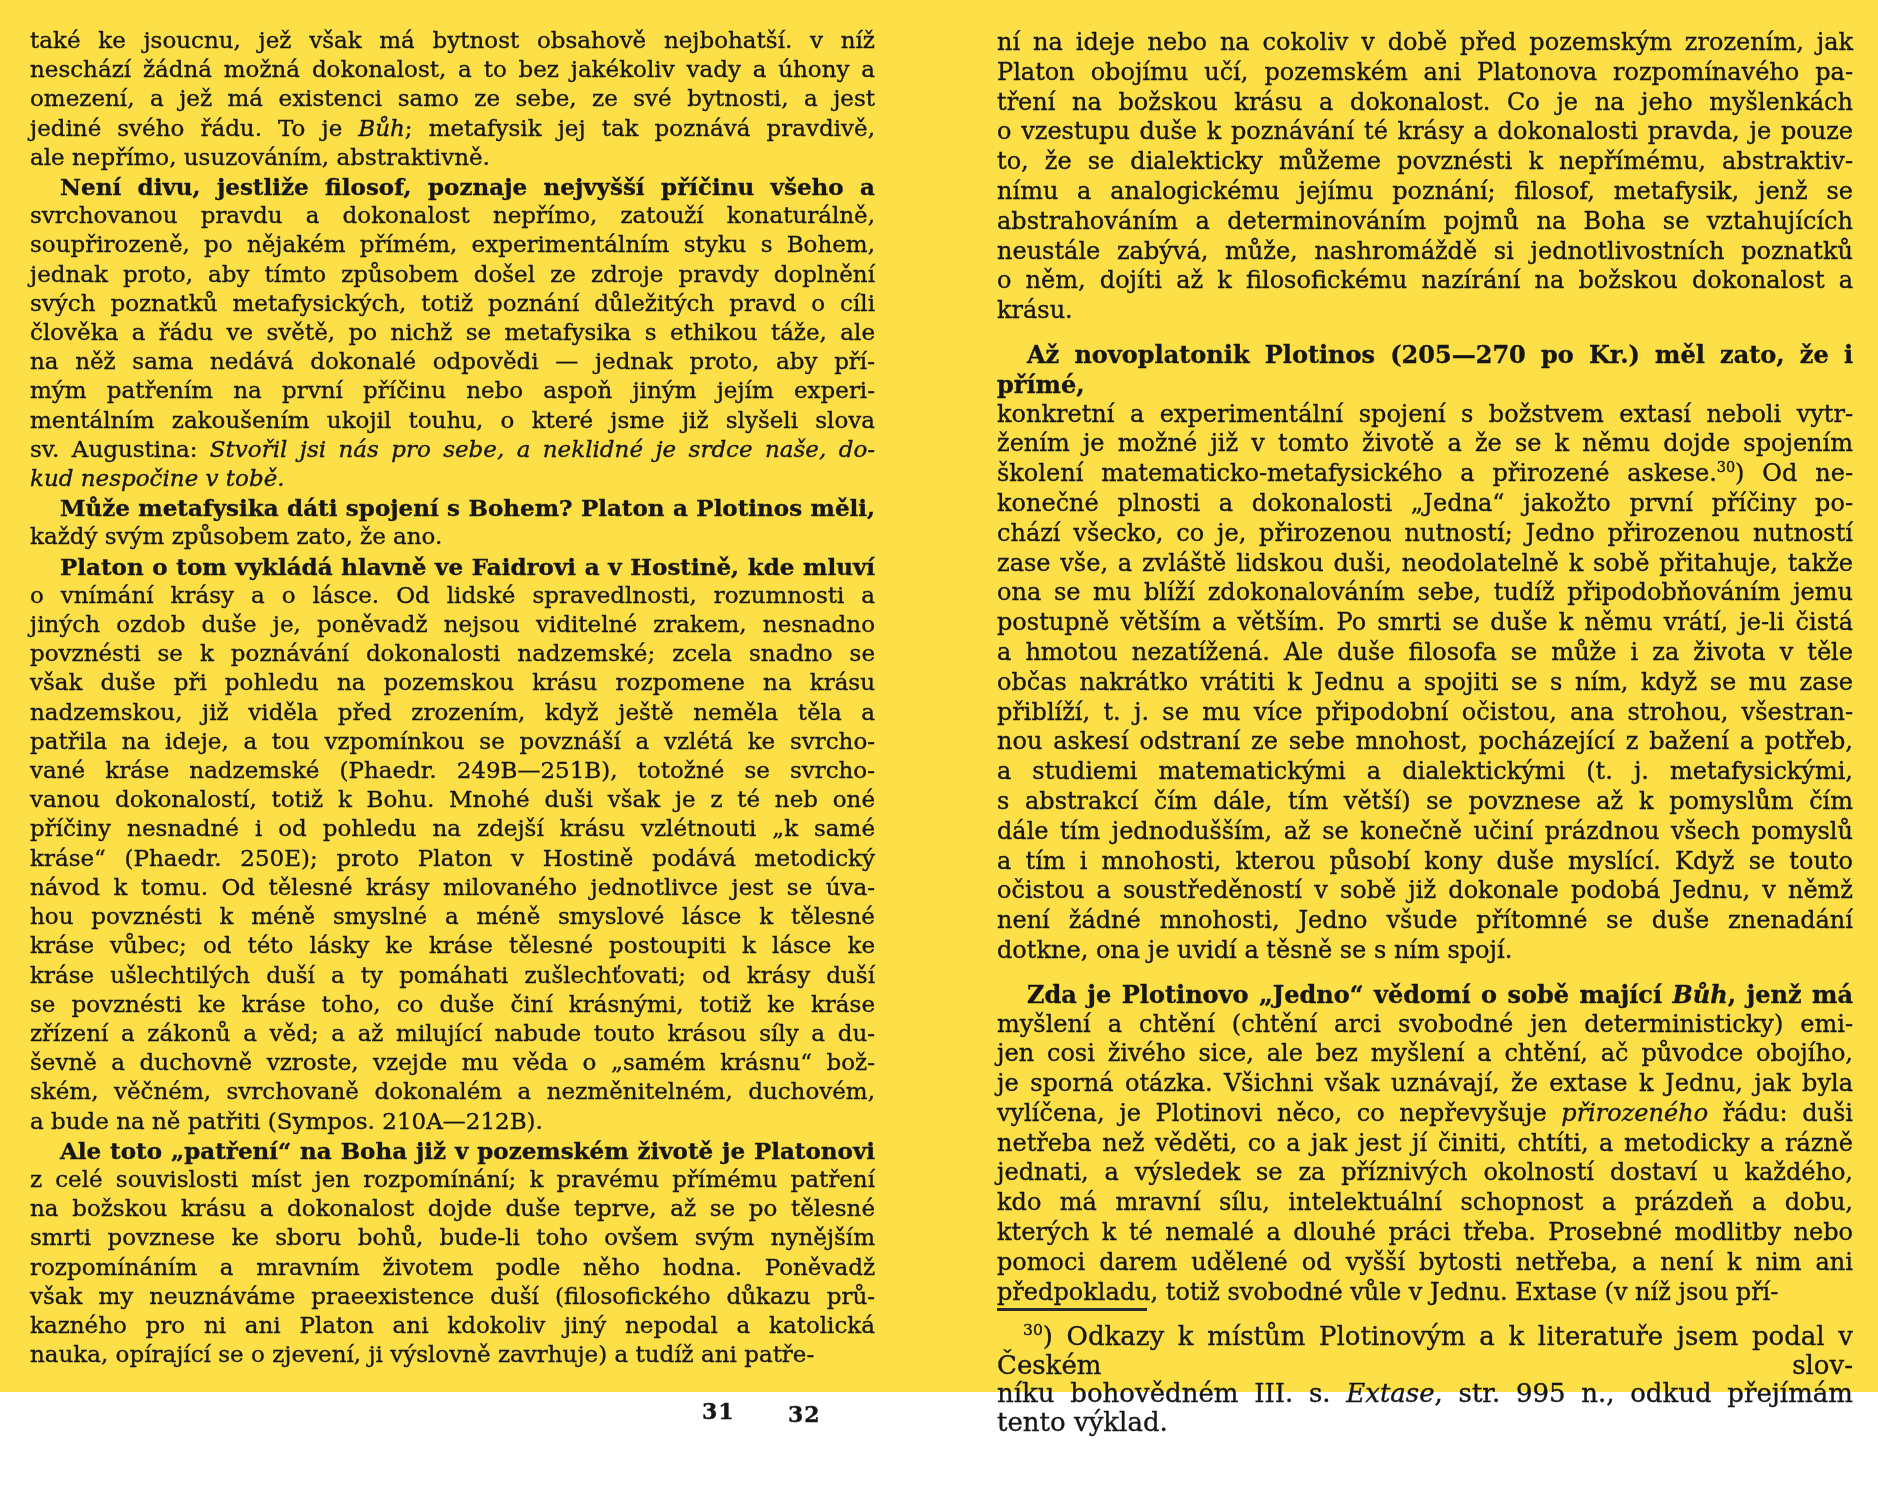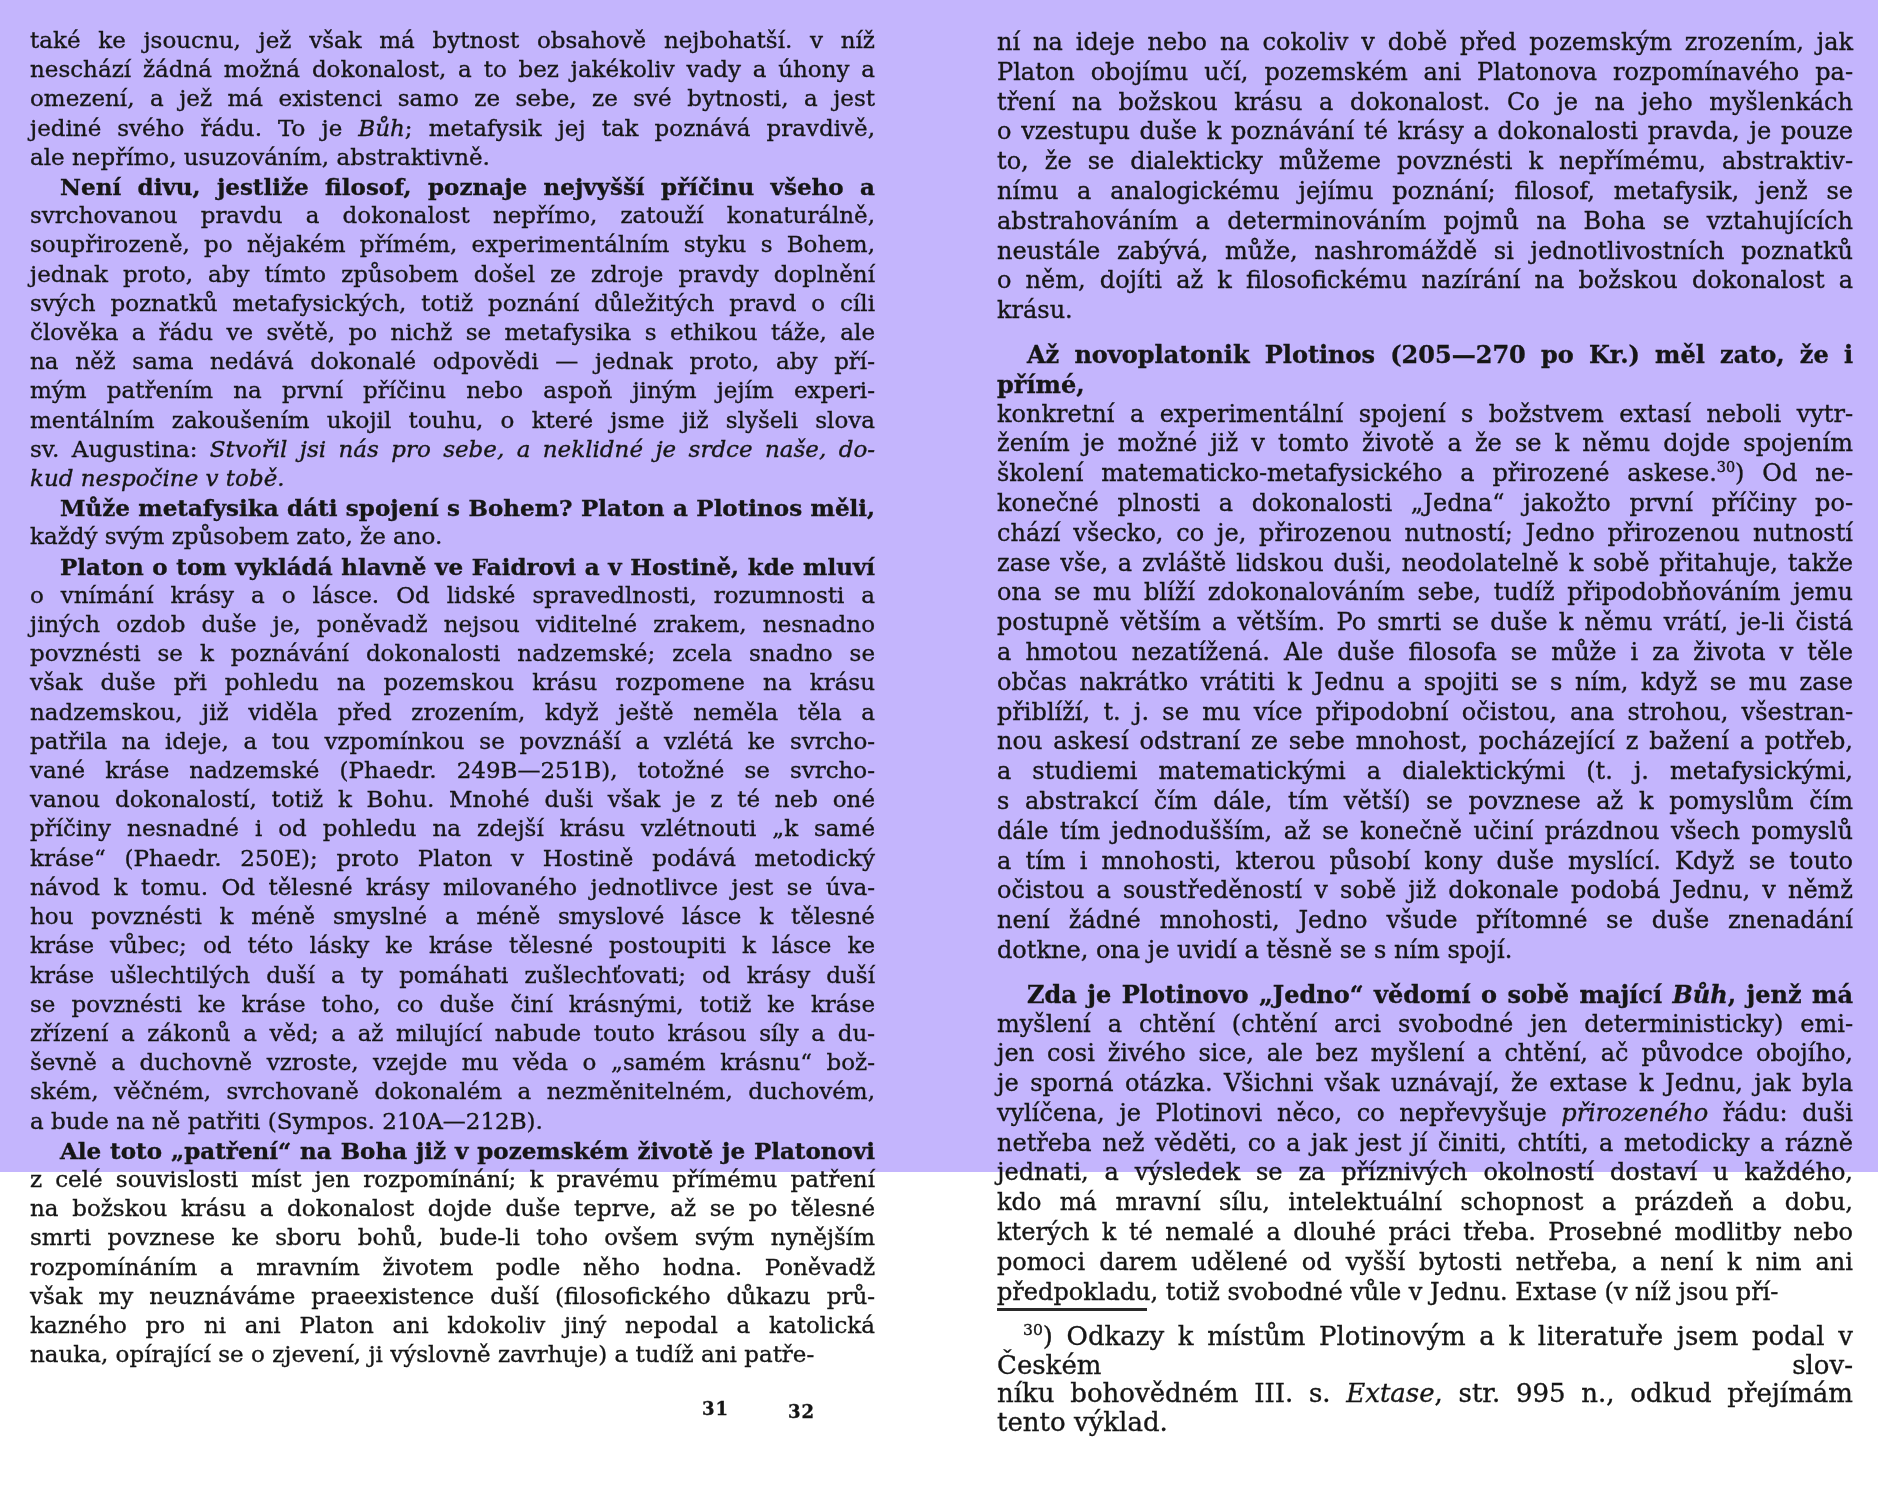--- a/index.html
+++ b/index.html
@@ -3,22 +3,22 @@
 <meta charset="utf-8">
 <style>
   html, body {
     margin: 0; padding: 0;
     width: 1878px; height: 1500px;
     background: #ffffff;
     overflow: hidden;
   }
   .spread {
     position: relative;
-    width: 1878px; height: 1172px;
-    background: #c4b5fd;
+    width: 1878px; height: 1392px;
+    background: #fde047;
     font-family: "DejaVu Serif", "Liberation Serif", serif;
     color: #161616;
     -webkit-text-stroke: 0.35px #161616;
   }
   .text-block { position: absolute; }
   #left-text  { left: 30px;  top: 26px; width: 845px; font-size: 23px; line-height: 29.2px; }
   #right-text { left: 997px; top: 28px; width: 856px; font-size: 24px; line-height: 29.8px; }
 
   .para { margin: 0; }
   .para.spaced { margin-top: 14px; }
@@ -36,21 +36,21 @@
   }
   .footnote-rule {
     width: 150px; height: 0;
     border-top: 3px solid #2a2a2a;
     margin-bottom: 11px;
   }
   #footnote-text .line:first-child { text-indent: 26px; }
 
   .page-number {
     position: absolute;
-    font-size: 18px;
+    font-size: 22px;
     font-weight: bold;
     letter-spacing: 1px;
   }
   .pn-left  { left: 702px; top: 1398px; }
   .pn-right { left: 788px; top: 1401px; }
 </style>
 </head>
 <body>
 
 <div class="spread">

